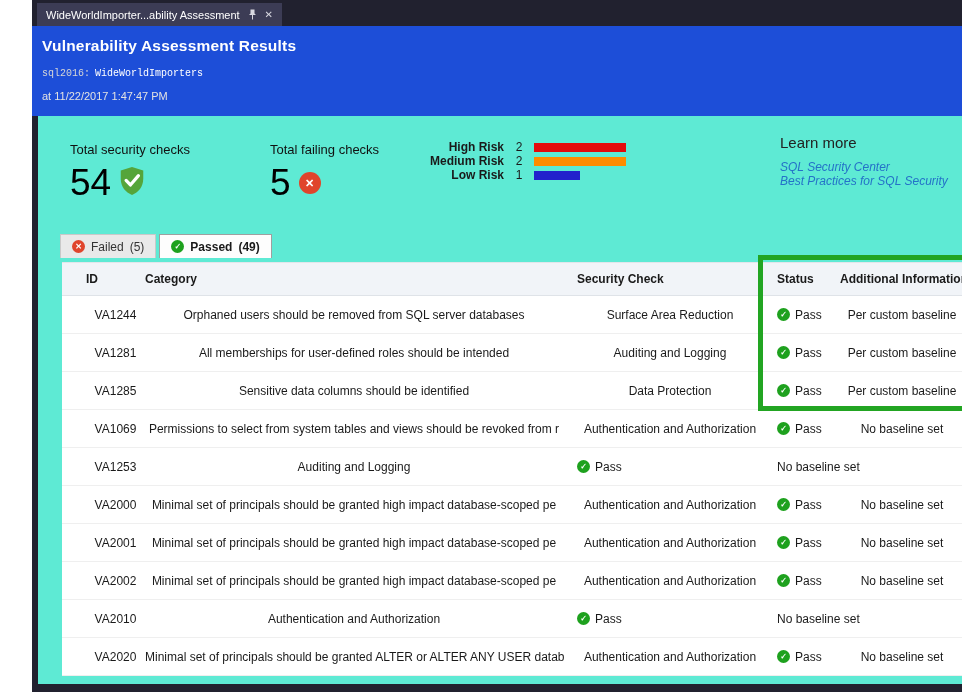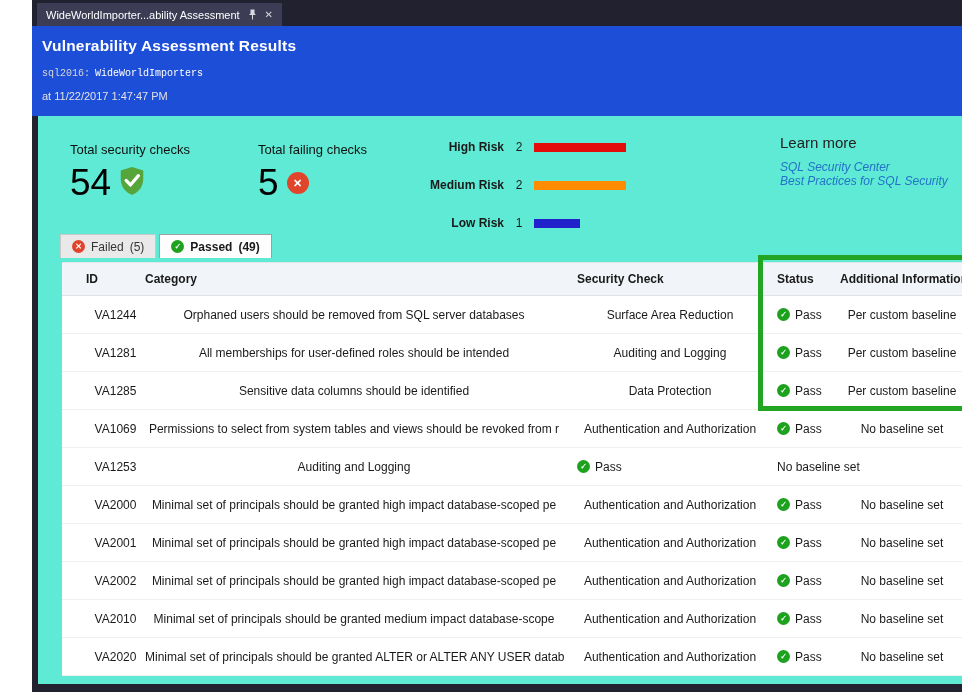--- a/index.html
+++ b/index.html
@@ -23,30 +23,30 @@
   .header h1 { font-size: 15.5px; font-weight: bold; letter-spacing: .2px; }
   .server-line { margin-top: 13px; font-size: 10px; font-family: Liberation Mono, monospace; }
   .server-label { color: #d6d6d6; margin-right: 5px; }
   .timestamp { margin-top: 11px; font-size: 11px; color: #e2e2e2; }
 
   
   .content { position: absolute; top: 116px; left: 6px; right: 6px; bottom: 8px;
     background: #5eead4; color: #1a1a1a; }
 
   .metric { position: absolute; top: 26px; }
-  .metric.m1 { left: 32px; } .metric.m2 { left: 220px; }
+  .metric.m1 { left: 32px; } .metric.m2 { left: 232px; }
   .metric-label { font-size: 13px; color: #111; }
   .metric-row { display: flex; align-items: center; gap: 8px; margin-top: 5px; }
   .metric-value { font-size: 37px; color: #000; }
   .fail-big { width: 22px; height: 22px; border-radius: 50%; background: #e0452c;
     color: #fff; font-size: 11px; font-weight: bold; display: flex;
     align-items: center; justify-content: center; }
 
   .risk-chart { position: absolute; left: 392px; top: 24px; display: grid;
-    grid-template-columns: 74px 30px auto; row-gap: 24px; align-items: center;
+    grid-template-columns: 74px 30px auto; row-gap: 0; align-items: center;
     font-size: 12px; }
   .risk-label { font-weight: bold; text-align: right; white-space: nowrap; }
   .risk-count { text-align: center; }
   .risk-bar { height: 9px; }
 
   .learn-more { position: absolute; left: 742px; top: 18px; }
   .learn-more-title { font-size: 15px; color: #222; }
   .learn-more-links { margin-top: 9px; display: flex; flex-direction: column; gap: 0; font-style: italic; }
   .link { color: #2472c8; font-size: 12px; text-decoration: none; cursor: pointer; }
 
@@ -275,21 +275,20 @@
     <span class="cell-category">Authentication and Authorization</span>
     <span class="status-cell">
       <span class="pass-dot">✓</span>
       <span>Pass</span>
     </span>
     <span class="cell-info">No baseline set</span>
   </div>
 
   <div class="trow">
     <span>VA2010</span>
-    <span class="cell-check">Minimal set of principals should be granted medium impact database-scope</span>
     <span class="cell-category">Authentication and Authorization</span>
     <span class="status-cell">
       <span class="pass-dot">✓</span>
       <span>Pass</span>
     </span>
     <span class="cell-info">No baseline set</span>
   </div>
 
   <div class="trow">
     <span>VA2020</span>

